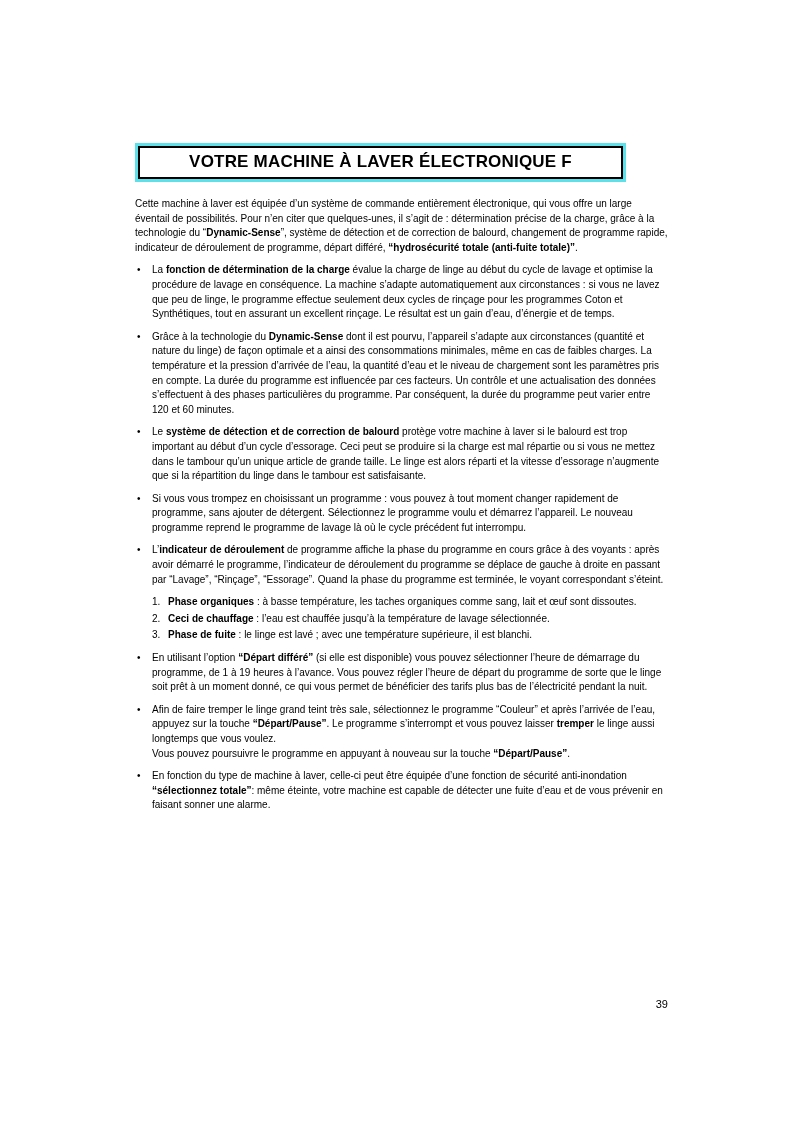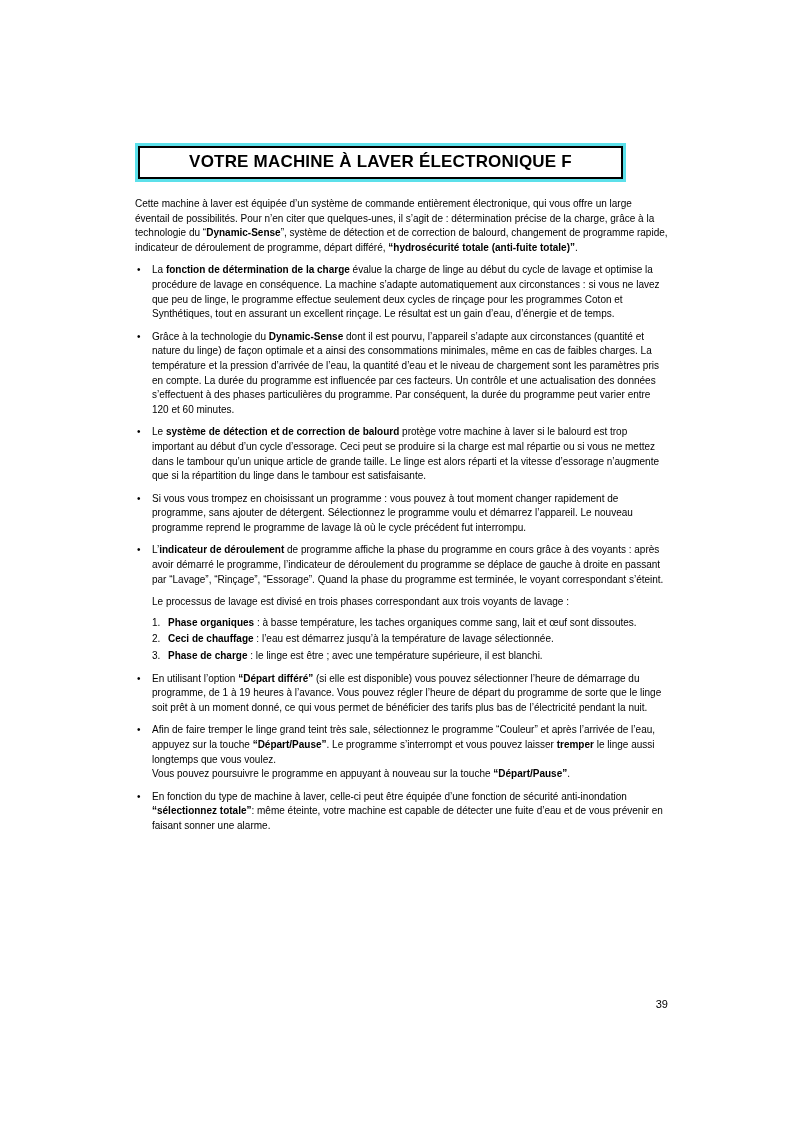--- a/index.html
+++ b/index.html
@@ -55,25 +55,24 @@
       </div>
       <div class="title-side accent-bg" style="background: rgb(92, 224, 234);"></div>
     </div>
     <div class="doc-body">
         <div class="para"><span>Cette machine à laver est équipée d’un système de commande entièrement électronique, qui vous offre un large éventail de possibilités. Pour n’en citer que quelques-unes, il s’agit de : détermination précise de la charge, grâce à la technologie du “</span><b>Dynamic-Sense</b><span>”, système de détection et de correction de balourd, changement de programme rapide, indicateur de déroulement de programme, départ différé, </span><b>“hydrosécurité totale (anti-fuite totale)”</b><span>.</span></div>
         <div class="bullet"><span class="marker">•</span><span>La </span><b>fonction de détermination de la charge</b><span> évalue la charge de linge au début du cycle de lavage et optimise la procédure de lavage en conséquence. La machine s’adapte automatiquement aux circonstances : si vous ne lavez que peu de linge, le programme effectue seulement deux cycles de rinçage pour les programmes Coton et Synthétiques, tout en assurant un excellent rinçage. Le résultat est un gain d’eau, d’énergie et de temps.</span></div>
         <div class="bullet"><span class="marker">•</span><span>Grâce à la technologie du </span><b>Dynamic-Sense</b><span> dont il est pourvu, l’appareil s’adapte aux circonstances (quantité et nature du linge) de façon optimale et a ainsi des consommations minimales, même en cas de faibles charges. La température et la pression d’arrivée de l’eau, la quantité d’eau et le niveau de chargement sont les paramètres pris en compte. La durée du programme est influencée par ces facteurs. Un contrôle et une actualisation des données s’effectuent à des phases particulières du programme. Par conséquent, la durée du programme peut varier entre 120 et 60 minutes.</span></div>
         <div class="bullet"><span class="marker">•</span><span>Le </span><b>système de détection et de correction de balourd</b><span> protège votre machine à laver si le balourd est trop important au début d’un cycle d’essorage. Ceci peut se produire si la charge est mal répartie ou si vous ne mettez dans le tambour qu’un unique article de grande taille. Le linge est alors réparti et la vitesse d’essorage n’augmente que si la répartition du linge dans le tambour est satisfaisante.</span></div>
         <div class="bullet"><span class="marker">•</span><span>Si vous vous trompez en choisissant un programme : vous pouvez à tout moment changer rapidement de programme, sans ajouter de détergent. Sélectionnez le programme voulu et démarrez l’appareil. Le nouveau programme reprend le programme de lavage là où le cycle précédent fut interrompu.</span></div>
         <div class="bullet"><span class="marker">•</span><span>L’</span><b>indicateur de déroulement</b><span> de programme affiche la phase du programme en cours grâce à des voyants : après avoir démarré le programme, l’indicateur de déroulement du programme se déplace de gauche à droite en passant par “Lavage”, “Rinçage”, “Essorage”. Quand la phase du programme est terminée, le voyant correspondant s’éteint.</span></div>
-        <div class="indent-para"><span>Le processus de lavage est divisé en trois phases correspondant aux trois voyants de lavage :</span></div>
         <div class="numbered">
           <div class="num-item"><span class="marker">1.</span><b>Phase organiques</b><span> : à basse température, les taches organiques comme sang, lait et œuf sont dissoutes.</span></div>
-          <div class="num-item"><span class="marker">2.</span><b>Ceci de chauffage</b><span> : l’eau est démarrez jusqu’à la température de lavage sélectionnée.</span></div>
-          <div class="num-item"><span class="marker">3.</span><b>Phase de charge</b><span> : le linge est être ; avec une température supérieure, il est blanchi.</span></div>
+          <div class="num-item"><span class="marker">2.</span><b>Ceci de chauffage</b><span> : l’eau est chauffée jusqu’à la température de lavage sélectionnée.</span></div>
+          <div class="num-item"><span class="marker">3.</span><b>Phase de fuite</b><span> : le linge est lavé ; avec une température supérieure, il est blanchi.</span></div>
         </div>
         <div class="bullet"><span class="marker">•</span><span>En utilisant l’option </span><b>“Départ différé”</b><span> (si elle est disponible) vous pouvez sélectionner l’heure de démarrage du programme, de 1 à 19 heures à l’avance. Vous pouvez régler l’heure de départ du programme de sorte que le linge soit prêt à un moment donné, ce qui vous permet de bénéficier des tarifs plus bas de l’électricité pendant la nuit.</span></div>
         <div class="bullet"><span class="marker">•</span><span>Afin de faire tremper le linge grand teint très sale, sélectionnez le programme “Couleur” et après l’arrivée de l’eau, appuyez sur la touche </span><b>“Départ/Pause”</b><span>. Le programme s’interrompt et vous pouvez laisser </span><b>tremper</b><span> le linge aussi longtemps que vous voulez.</span><br><span>Vous pouvez poursuivre le programme en appuyant à nouveau sur la touche </span><b>“Départ/Pause”</b><span>.</span></div>
         <div class="bullet"><span class="marker">•</span><span>En fonction du type de machine à laver, celle-ci peut être équipée d’une fonction de sécurité anti-inondation </span><b>“sélectionnez totale”</b><span>: même éteinte, votre machine est capable de détecter une fuite d’eau et de vous prévenir en faisant sonner une alarme.</span></div>
       </div>
   </div>
   <div class="page-number">39</div>
 </div>
 
 </body></html>

